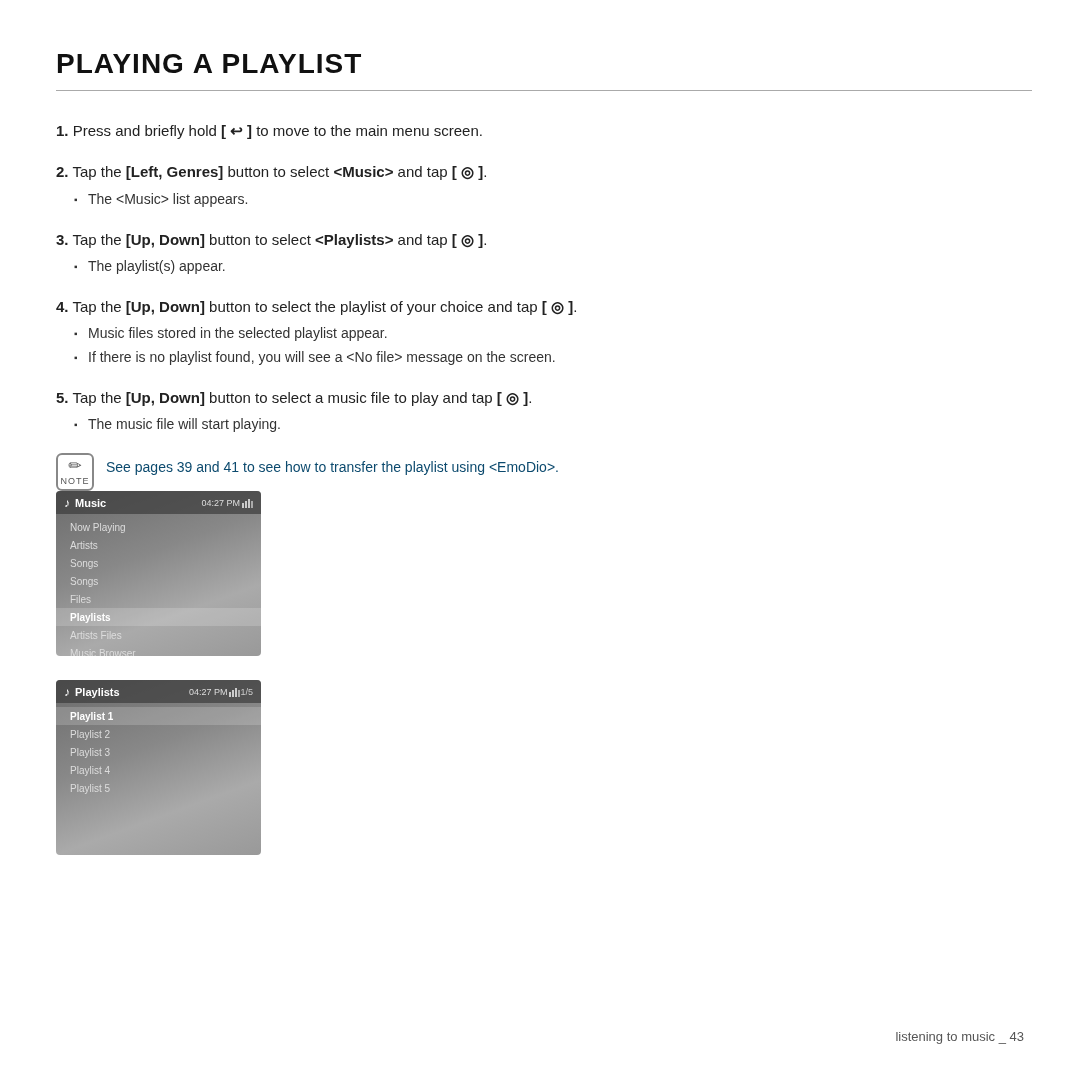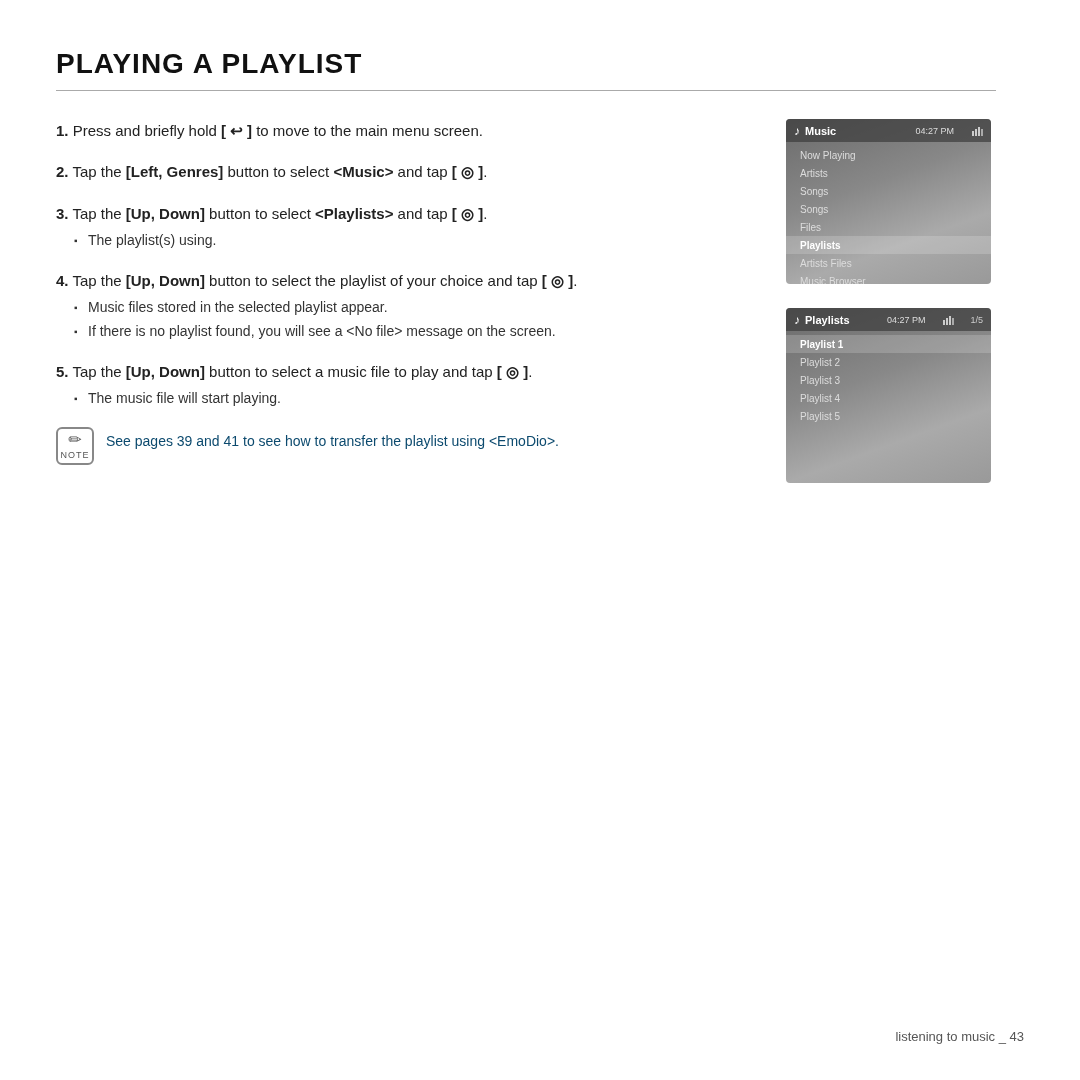--- a/index.html
+++ b/index.html
@@ -10,38 +10,39 @@
       font-family: Arial, sans-serif;
       font-size: 15px;
       color: #222;
       overflow: hidden;
       position: relative;
     }
 
     .page-container {
       width: 1080px;
       height: 1080px;
-      padding: 48px 84px 40px 56px;
+      padding: 48px 48px 40px 56px;
       position: relative;
     }
 
     
     .page-title {
       font-size: 28px;
       font-weight: bold;
       letter-spacing: 1px;
       color: #111;
       border-bottom: 1.5px solid #aaa;
       padding-bottom: 10px;
       margin-bottom: 28px;
     }
 
     
     .main-layout {
       display: flex;
+      flex-direction: column;
       gap: 0;
     }
 
     .instructions {
       flex: 1;
       padding-right: 30px;
     }
 
     .screens-column {
       width: 210px;
@@ -160,21 +161,21 @@
     .music-icon {
       font-size: 12px;
       color: #fff;
     }
 
     .screen-header-right {
       color: #ddd;
       font-size: 9px;
       display: flex;
       align-items: center;
-      gap: 16px;
+      gap: 0;
     }
 
     .screen-menu-items {
       padding: 4px 0;
     }
 
     .screen-menu-item {
       padding: 3.5px 14px;
       font-size: 10px;
       color: #ddd;
@@ -256,29 +257,32 @@
         <span class="step-text">
           Press and briefly hold <kbd>[ ↩ ]</kbd> to move to the main menu screen.
         </span>
       </div>
 
       <div class="step">
         <span class="step-number bold">2.</span>
         <span class="step-text">
           Tap the <kbd><b>[Left, Genres]</b></kbd> button to select <b>&lt;Music&gt;</b> and tap <kbd>[ ◎ ]</kbd>.
         </span>
+        <ul class="bullet-list">
+          <li>The &lt;Music&gt; list appears.</li>
+        </ul>
       </div>
 
       <div class="step">
         <span class="step-number bold">3.</span>
         <span class="step-text">
           Tap the <kbd><b>[Up, Down]</b></kbd> button to select <b>&lt;Playlists&gt;</b> and tap <kbd>[ ◎ ]</kbd>.
         </span>
         <ul class="bullet-list">
-          <li>The playlist(s) using.</li>
+          <li>The playlist(s) appear.</li>
         </ul>
       </div>
 
       <div class="step">
         <span class="step-number bold">4.</span>
         <span class="step-text">
           Tap the <kbd><b>[Up, Down]</b></kbd> button to select the playlist of your choice and tap <kbd>[ ◎ ]</kbd>.
         </span>
         <ul class="bullet-list">
           <li>Music files stored in the selected playlist appear.</li>

